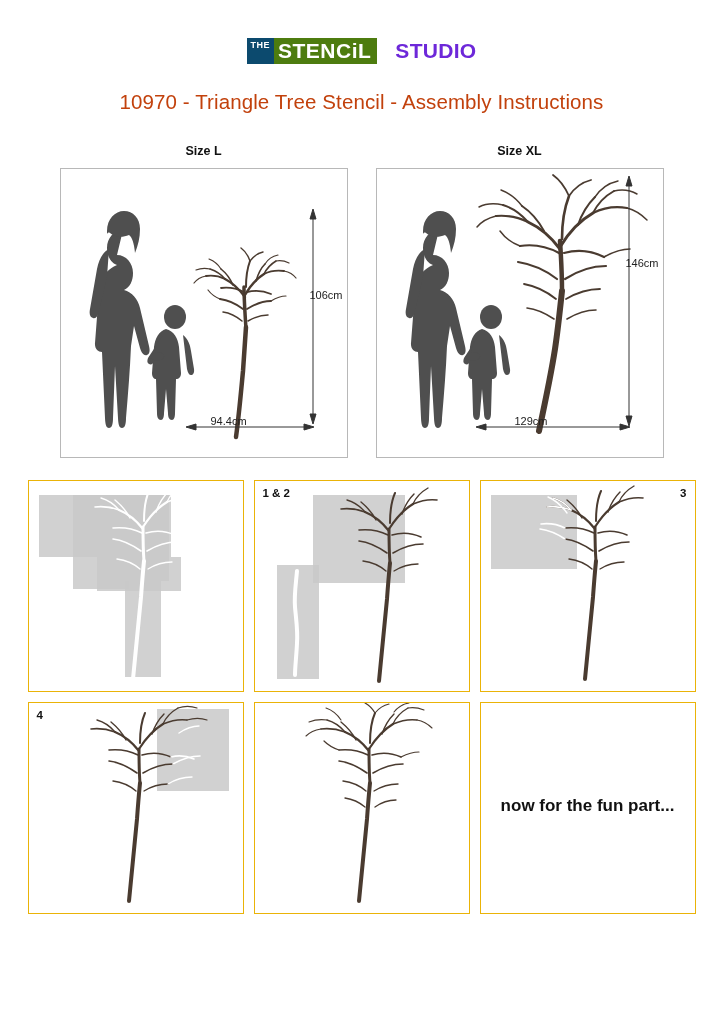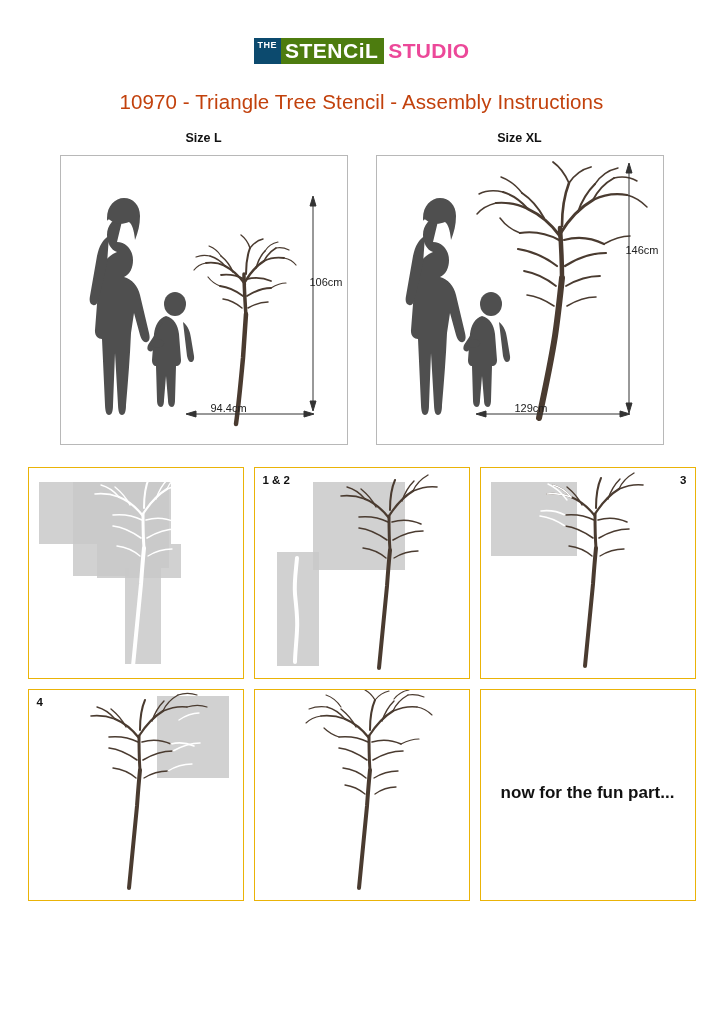--- a/index.html
+++ b/index.html
@@ -44,46 +44,46 @@
     color: #ffffff;
     font-size: 21px;
     font-weight: bold;
     letter-spacing: 0.5px;
     padding: 1px 6px 2px 4px;
     display: flex;
     align-items: center;
     line-height: 22px;
   }
   .logo-studio {
-    color: #ec4899;
+    color: #6d28d9;
     font-size: 21px;
     font-weight: bold;
     letter-spacing: 0.3px;
-    padding-left: 4px;
+    padding-left: 18px;
     display: flex;
     align-items: center;
     line-height: 22px;
   }
 
   
   .doc-title {
     text-align: center;
     font-size: 20.5px;
     font-weight: normal;
     margin-top: 26px;
     color: #c2410c;
     letter-spacing: 0.1px;
   }
 
   
   .size-row {
     display: flex;
     justify-content: center;
     gap: 28px;
-    margin-top: 17px;
+    margin-top: 30px;
   }
   .size-col {
     width: 288px;
   }
   .size-label {
     text-align: center;
     font-size: 12.5px;
     font-weight: bold;
     margin-bottom: 10px;
     color: #111;

